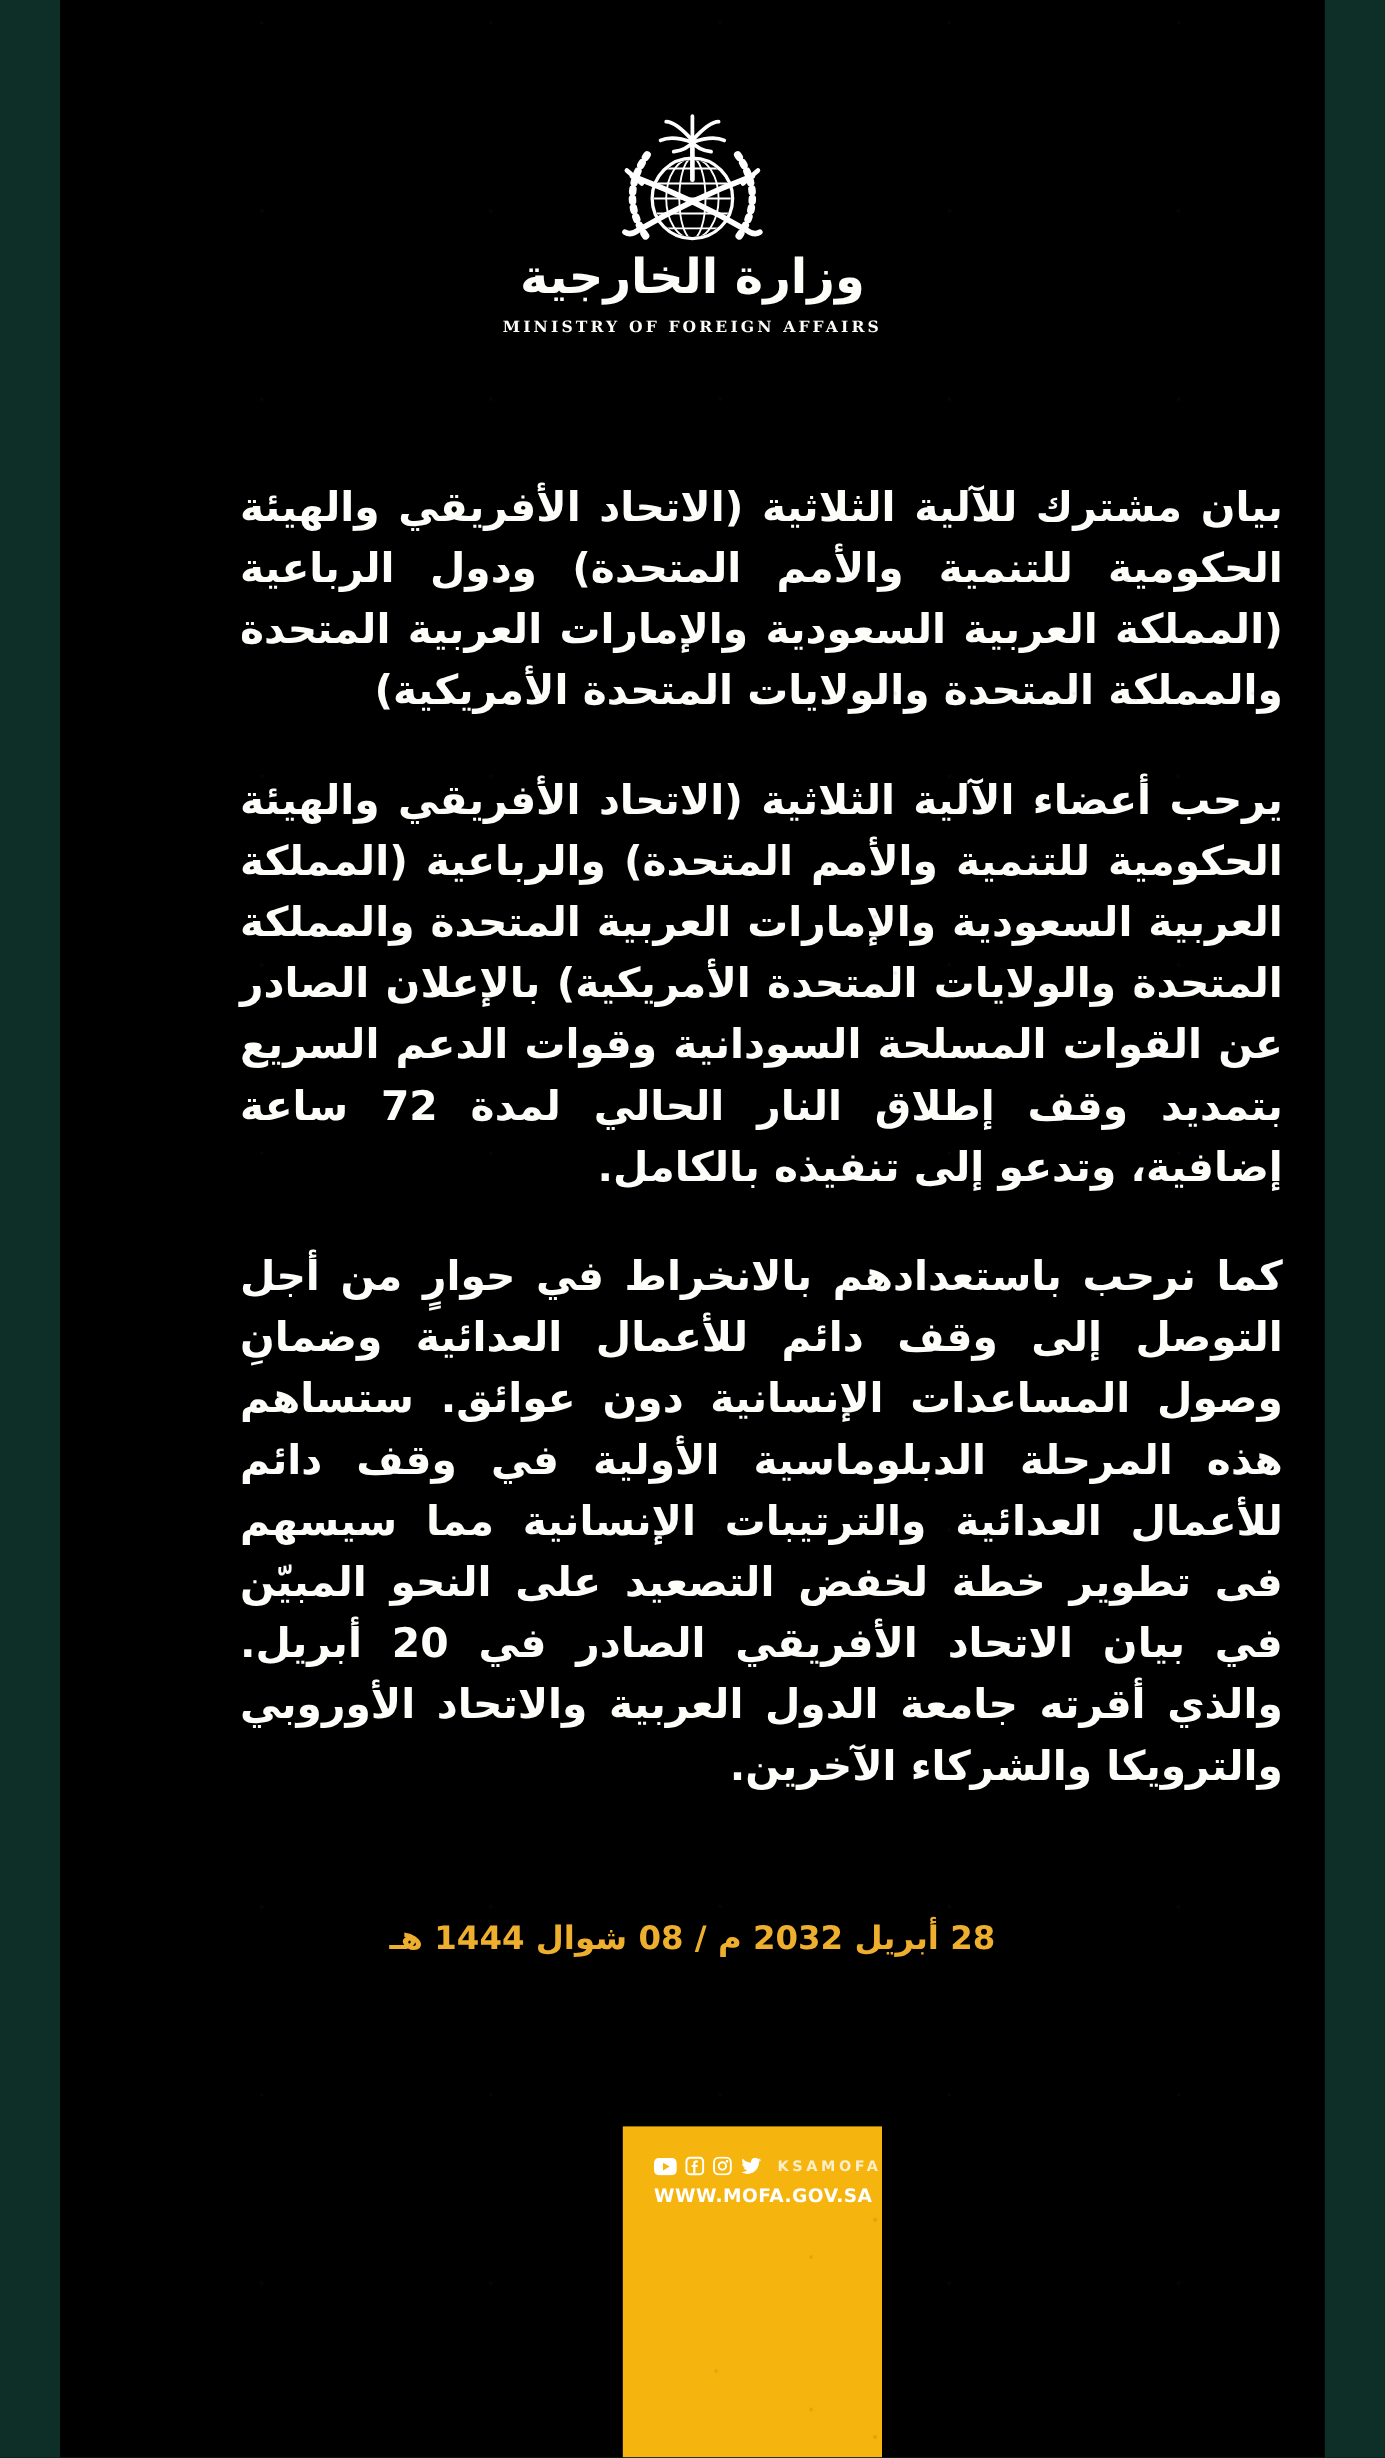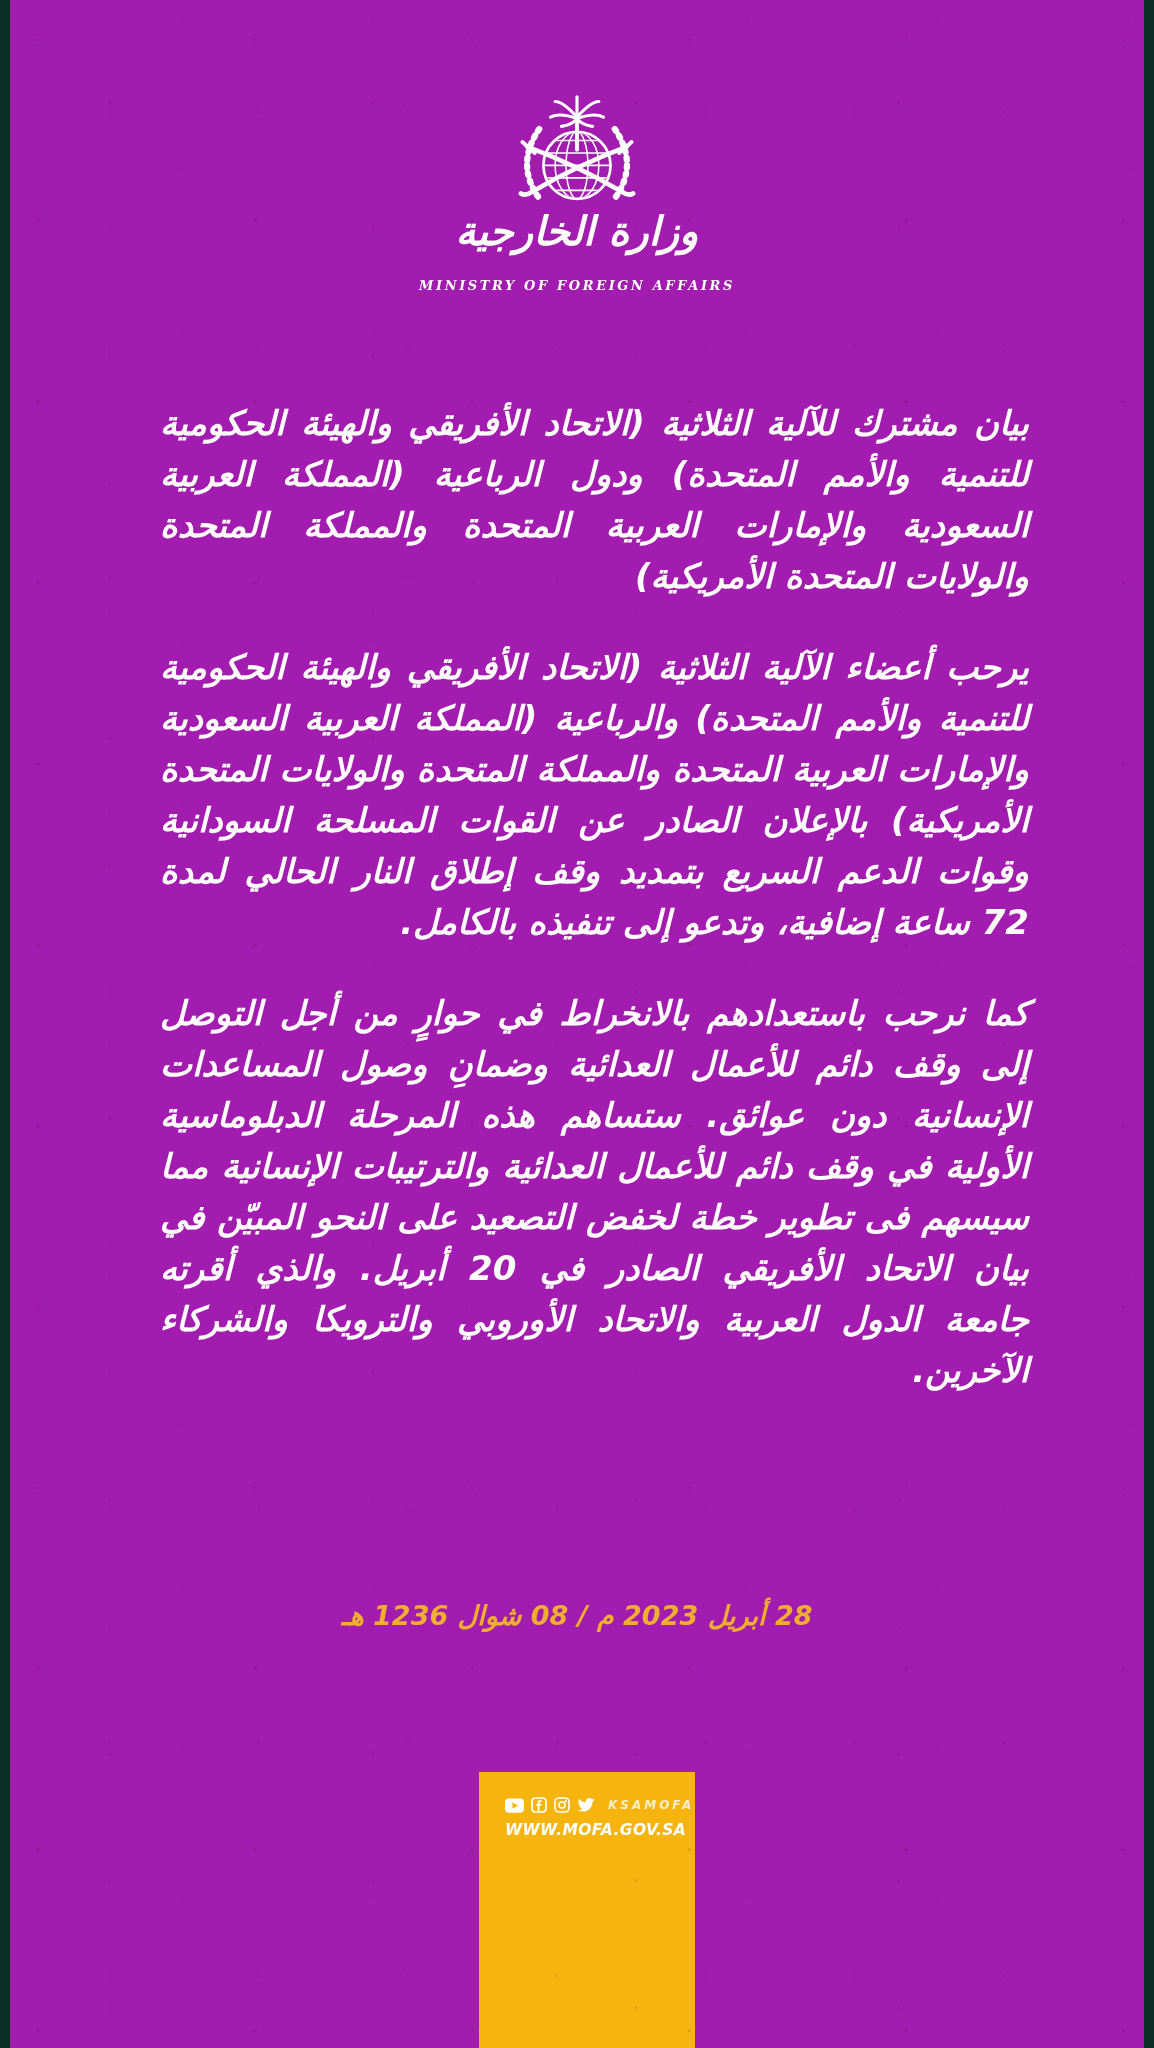--- a/index.html
+++ b/index.html
@@ -1,23 +1,22 @@
 <!DOCTYPE html>
 <html lang="ar"><head>
 <meta charset="utf-8">
 <style>
   html,body{margin:0;padding:0;background:#0e2f27;}
   .poster{
     position:relative;
-    width:1134px;height:2048px;
+    width:1054px;height:2048px;
     margin:0 auto;
-    background:#a21caf;
+    background:#000000;
     overflow:hidden;
     font-family:"DejaVu Sans",sans-serif;
-    font-style:italic;
   }
   
   .poster::after{
     content:"";position:absolute;inset:0;pointer-events:none;
     background-image:
       radial-gradient(circle at 13% 22%, rgba(0,0,0,.22) 1px, transparent 2px),
       radial-gradient(circle at 67% 48%, rgba(0,0,0,.16) 1px, transparent 2px),
       radial-gradient(circle at 38% 81%, rgba(0,0,0,.18) 1px, transparent 2px),
       radial-gradient(circle at 88% 12%, rgba(255,255,255,.05) 1px, transparent 2px);
     background-size:217px 181px,149px 233px,263px 127px,191px 157px;
@@ -32,21 +31,21 @@
     direction:rtl;
     font-size:40px;font-weight:bold;line-height:46px;
     letter-spacing:0;
     margin-top:2px;
     color:#fdfdfa;
   }
   .ministry-en{
     font-family:"DejaVu Serif",serif;
     font-size:13px;font-weight:bold;
     letter-spacing:2.6px;
-    margin-top:24px;
+    margin-top:12px;
     color:#fdfdfa;
   }
   .statement{
     position:absolute;left:135px;top:398px;width:884px;
     direction:rtl;
     text-align:justify;
     color:#fdfdfa;
     font-size:34px;font-weight:bold;line-height:51px;
   }
   .statement p{margin:0 0 40px 15px;}
@@ -130,21 +129,21 @@
     <div class="ministry-en">MINISTRY OF FOREIGN AFFAIRS</div>
   </div>
 
   <div class="statement">
     <p>بيان مشترك للآلية الثلاثية (الاتحاد الأفريقي والهيئة الحكومية للتنمية والأمم المتحدة) ودول الرباعية (المملكة العربية السعودية والإمارات العربية المتحدة والمملكة المتحدة والولايات المتحدة الأمريكية)</p>
     <p>يرحب أعضاء الآلية الثلاثية (الاتحاد الأفريقي والهيئة الحكومية للتنمية والأمم المتحدة) والرباعية (المملكة العربية السعودية والإمارات العربية المتحدة والمملكة المتحدة والولايات المتحدة الأمريكية) بالإعلان الصادر عن القوات المسلحة السودانية وقوات الدعم السريع بتمديد وقف إطلاق النار الحالي لمدة 72 ساعة إضافية، وتدعو إلى تنفيذه بالكامل.</p>
     <p>كما نرحب باستعدادهم بالانخراط في حوارٍ من أجل التوصل إلى وقف دائم للأعمال العدائية وضمانِ وصول المساعدات الإنسانية دون عوائق. ستساهم هذه المرحلة الدبلوماسية الأولية في وقف دائم للأعمال العدائية والترتيبات الإنسانية مما سيسهم فى تطوير خطة لخفض التصعيد على النحو المبيّن في بيان الاتحاد الأفريقي الصادر في 20 أبريل. والذي أقرته جامعة الدول العربية والاتحاد الأوروبي والترويكا والشركاء الآخرين.</p>
   </div>
 
   <div class="signature">
-    <div>28 أبريل 2023 م / 08 شوال 1236 هـ</div>
+    <div>28 أبريل 2032 م / 08 شوال 1444 هـ</div>
   </div>
 
   <div class="footer-box">
     <div class="social-row">
       <svg width="19" height="15" viewBox="0 0 24 18">
         <rect x="0" y="0" width="24" height="18" rx="5" fill="#fff"></rect>
         <polygon points="9.5,5 16.5,9 9.5,13" fill="#f6b40f"></polygon>
       </svg>
       <svg width="16" height="16" viewBox="0 0 24 24">
         <rect x="1.5" y="1.5" width="21" height="21" rx="5" fill="none" stroke="#fff" stroke-width="2.6"></rect>

